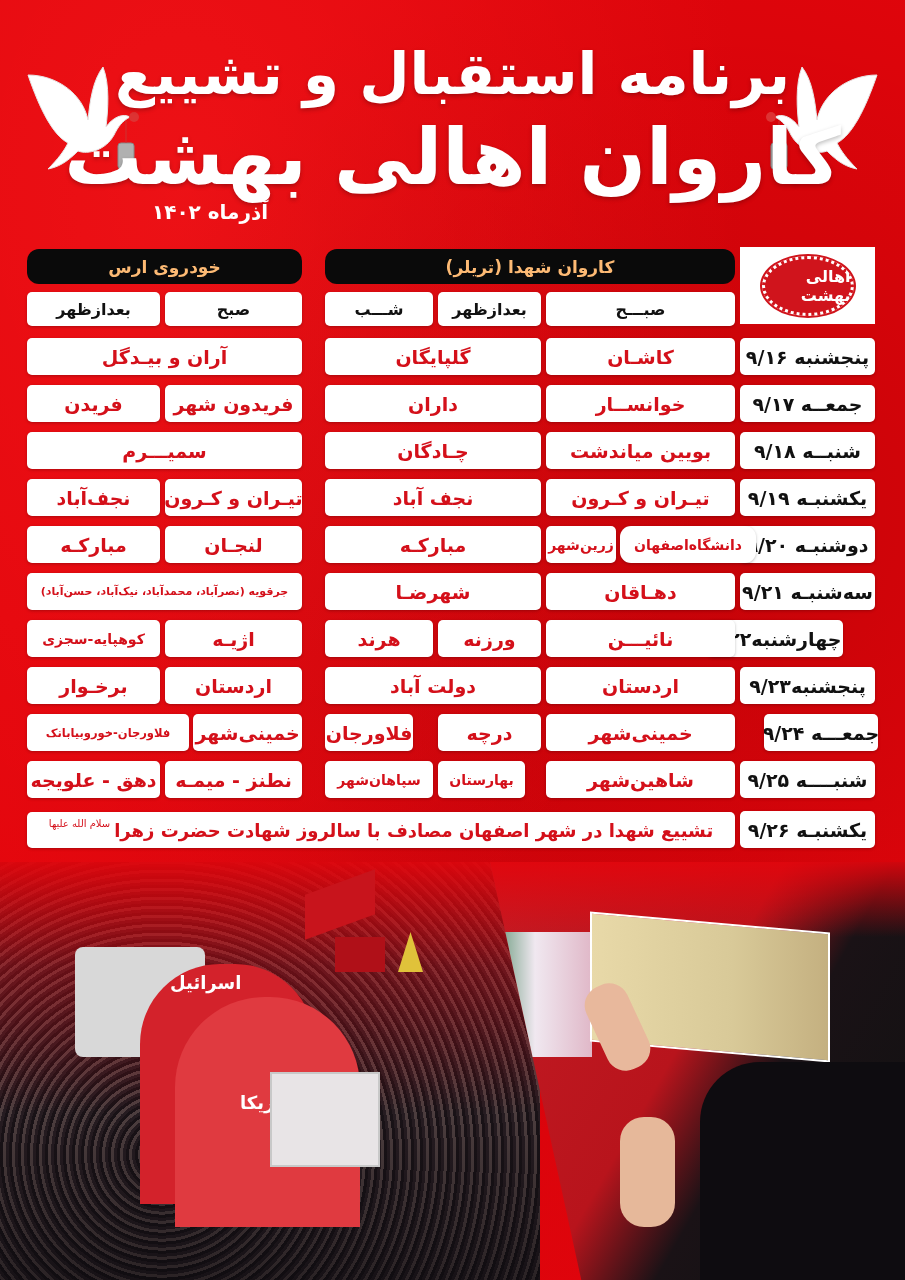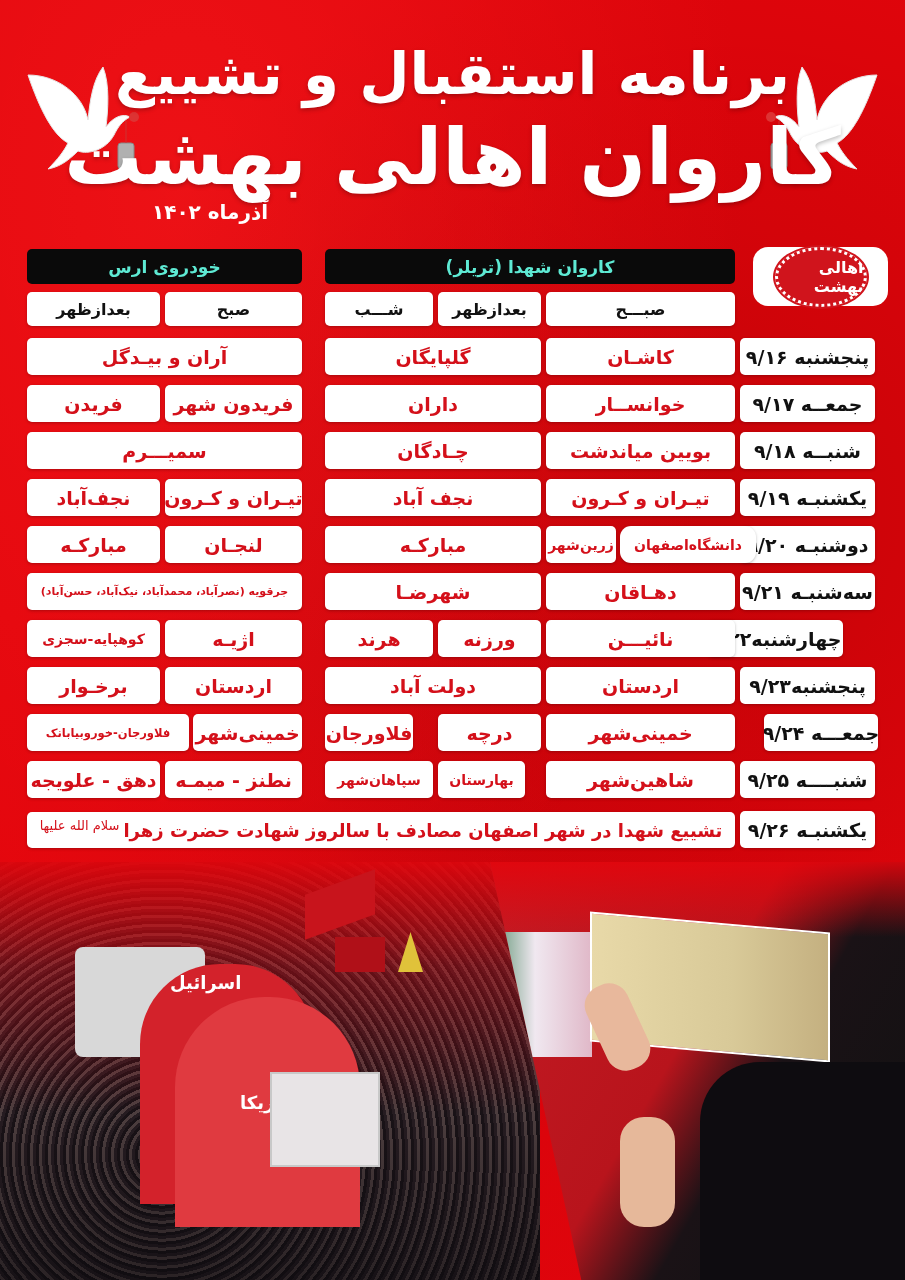--- a/index.html
+++ b/index.html
@@ -19,39 +19,39 @@
     font-weight: bold; text-shadow: 0 2px 4px rgba(0,0,0,0.25);
   }
   .title1 { top: 40px; font-size: 58px; }
   .title2 { top: 112px; font-size: 78px; }
   .subtitle { position: absolute; left: 152px; top: 200px; color: #fff; font-weight: bold; font-size: 20px; direction: rtl; }
 
   .dove { position: absolute; width: 130px; height: 120px; }
   .dove.left { left: 18px; top: 55px; }
   .dove.right { right: 18px; top: 55px; transform: scaleX(-1); }
 
-  .hdr { position: absolute; background: #0a0a0a; color: #5eead4; border-radius: 5px;
+  .hdr { position: absolute; background: #0a0a0a; color: #fdba74; border-radius: 12px;
          font-weight: bold; font-size: 17px; display: flex; align-items: center; justify-content: center; height: 35px; }
   .box { position: absolute; background: #fff; border-radius: 5px; display: flex; align-items: center; justify-content: center;
          box-shadow: 0 1px 3px rgba(0,0,0,0.25); overflow: hidden; white-space: nowrap; }
   .sub { color: #111; font-weight: bold; font-size: 16px; height: 34px; }
   .day { color: #111; font-weight: bold; font-size: 19px; height: 37px; }
   .place { color: #d4101a; font-weight: bold; font-size: 19px; height: 37px; }
   .place.small { font-size: 14px; }
   .place.xsmall { font-size: 11.5px; }
   .place.tiny { font-size: 11px; }
 
-  .logo-box { position: absolute; left: 740px; top: 247px; width: 135px; height: 59px; background:#fff; border-radius: 15px;
-              display:flex; align-items:center; justify-content:center;margin-left:13px; }
+  .logo-box { position: absolute; left: 740px; top: 247px; width: 135px; height: 77px; background:#fff; border-radius: 0;
+              display:flex; align-items:center; justify-content:center; }
   .seal { width: 92px; height: 60px; border-radius: 50%; background: #d0141c; border: 3px dotted #fff; outline: 2px solid #d0141c;
           color: #fff; font-weight: bold; font-size: 16px; display:flex; align-items:center; justify-content:center; }
 
   .final { position: absolute; left: 27px; top: 812px; width: 708px; height: 36px; }
   .final .main { color: #d4101a; font-weight: bold; font-size: 18px; }
-  .final .honor { color: #d4101a; font-size: 13px; margin-right: 4px; align-self: flex-start; margin-top: 6px; }
+  .final .honor { color: #d4101a; font-size: 10px; margin-right: 4px; align-self: flex-start; margin-top: 6px; }
 
   .photos { position: absolute; left: 0; top: 862px; width: 905px; height: 418px; overflow: hidden; }
   .photo-left { position: absolute; left: 0; top: 0; width: 540px; height: 418px;
     background:
       linear-gradient(180deg, rgba(227,5,12,0.95) 0%, rgba(180,10,20,0.5) 25%, rgba(20,10,15,0.2) 60%, rgba(10,8,12,0.6) 100%),
       repeating-radial-gradient(circle at 30% 70%, #2a2025 0 3px, #5a4a4a 3px 6px, #1a1418 6px 9px);
     padding-left: 28px;
   }
   .photo-right { position: absolute; left: 490px; top: 0; width: 415px; height: 418px;
     clip-path: polygon(0 0, 100% 0, 100% 100%, 22% 100%);

